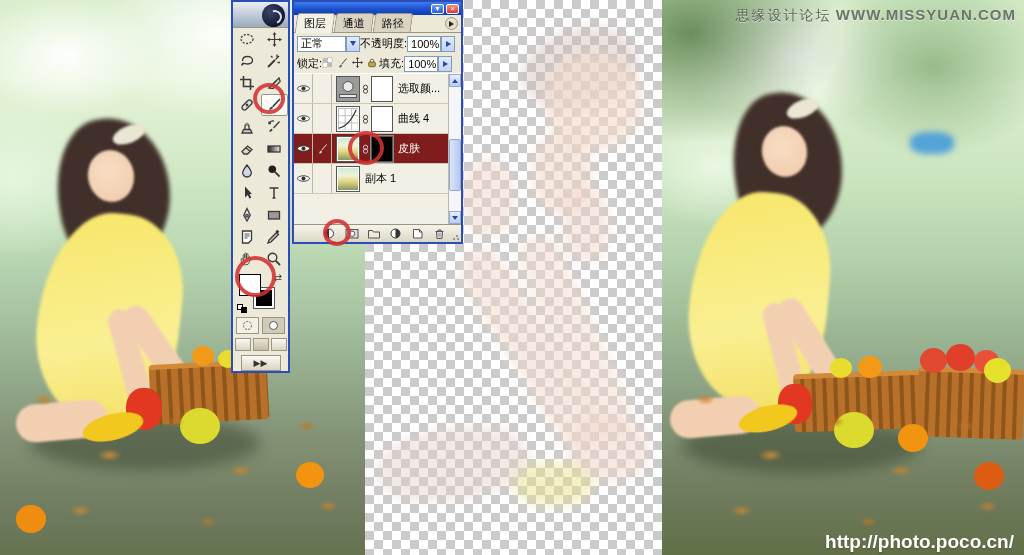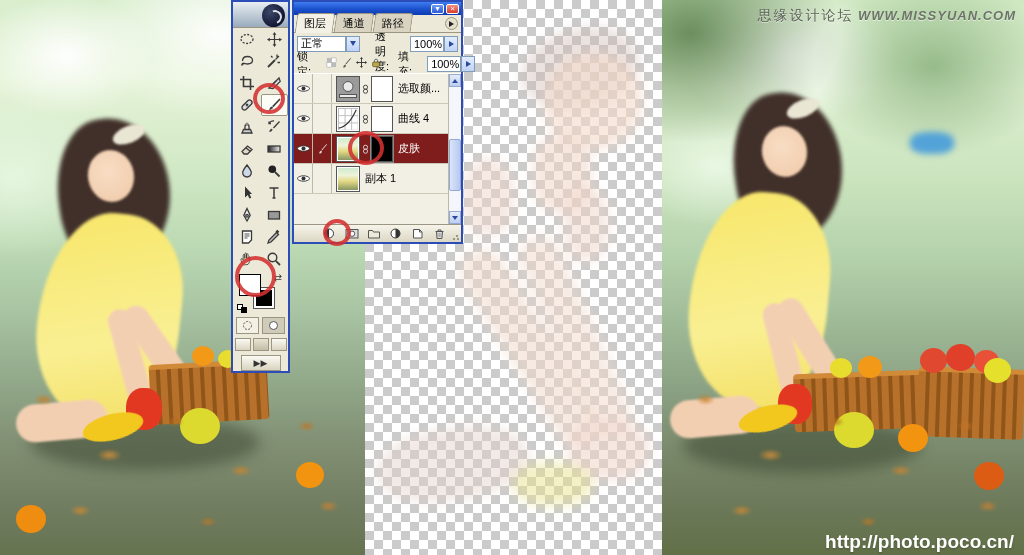--- a/index.html
+++ b/index.html
@@ -49,21 +49,21 @@
       linear-gradient(45deg,#cbcbcb 25%,transparent 25%,transparent 75%,#cbcbcb 75%);
     background-size:18px 18px;background-position:0 0,9px 9px;}
   .ghost{position:absolute;inset:0;filter:blur(6px);opacity:.9;}
   .g{position:absolute;border-radius:50%;}
 
   
   .ring{position:absolute;border:4px solid rgba(211,48,48,.88);border-radius:50%;z-index:40;}
   .wm-top{position:absolute;top:6px;right:8px;z-index:30;color:#5d6358;
     text-shadow:0 1px 0 rgba(255,255,255,.55);white-space:nowrap;}
   .wm-top .site{font-size:14px;letter-spacing:2px;}
-  .wm-top .url{font-size:13px;font-weight:bold;letter-spacing:1px;color:#6d7368;font-style:italic;}
+  .wm-top .url{font-size:15px;font-weight:bold;letter-spacing:1px;color:#6d7368;}
   .wm-bottom{position:absolute;right:10px;bottom:4px;z-index:30;color:#fff;text-align:right;
     text-shadow:0 1px 2px rgba(0,0,0,.25);line-height:1;}
   .wm-bottom .brand{font-size:46px;font-weight:600;letter-spacing:-2px;}
   .wm-bottom .title{font-size:33px;font-weight:bold;letter-spacing:2px;}
   .wm-bottom .url{font-size:19px;font-weight:bold;margin-top:2px;}
 
   
   .xp-panel{position:absolute;background:#ece9d8;border:2px solid #2c4cb8;z-index:20;}
   .field{background:#fff;border:1px solid #7f9db9;display:flex;align-items:center;height:16px;font-size:11px;padding:0 3px;}
   .spin-btn{width:13px;height:16px;background:linear-gradient(180deg,#e3ecfd,#c0d2f6);border:1px solid #7f9db9;
@@ -106,21 +106,21 @@
   .cap-btn{width:13px;height:10px;border:1px solid #fff;border-radius:2px;font-size:8px;line-height:8px;text-align:center;color:#fff;}
   .cap-min{background:linear-gradient(180deg,#6f9bf5,#2a5cd8);}
   .cap-close{background:linear-gradient(180deg,#f09086,#d83d2b);}
   .tabs{height:18px;display:flex;align-items:flex-end;gap:1px;padding:1px 2px 0 2px;position:relative;border-bottom:1px solid #9a9682;}
   .tab{font-size:11px;padding:2px 7px 1px 7px;border:1px solid #9a9682;border-bottom:none;border-radius:3px 3px 0 0;
      background:#d9d4c2;transform:skewX(-8deg);}
   .tab span{display:inline-block;transform:skewX(8deg);}
   .tab.active{background:#f3f1e6;position:relative;top:1px;padding-bottom:2px;}
   .panel-menu{position:absolute;right:3px;bottom:2px;width:13px;height:13px;border-radius:50%;background:#e4e0cc;
      border:1px solid #9a9682;display:flex;align-items:center;justify-content:center;}
-  .blend-row,.lock-row{display:flex;align-items:center;gap:15px;padding:2px 3px;font-size:11px;}
+  .blend-row,.lock-row{display:flex;align-items:center;gap:0;padding:2px 3px;font-size:11px;}
   .blend-row{height:21px;}
   .lock-row{height:19px;}
   .combo{display:flex;}
   .combo .field{width:49px;}
   .combo .spin-btn{width:14px;}
   .lbl{color:#000;}
   .lock-icons{display:flex;align-items:center;gap:4px;margin-right:2px;}
   .list{flex:1;background:#f2efe4;border-top:1px solid #fff;position:relative;display:flex;}
   .rows{flex:1;}
   .lrow{height:30px;display:flex;align-items:center;border-bottom:1px solid #cdc9b8;font-size:11px;color:#000;}

